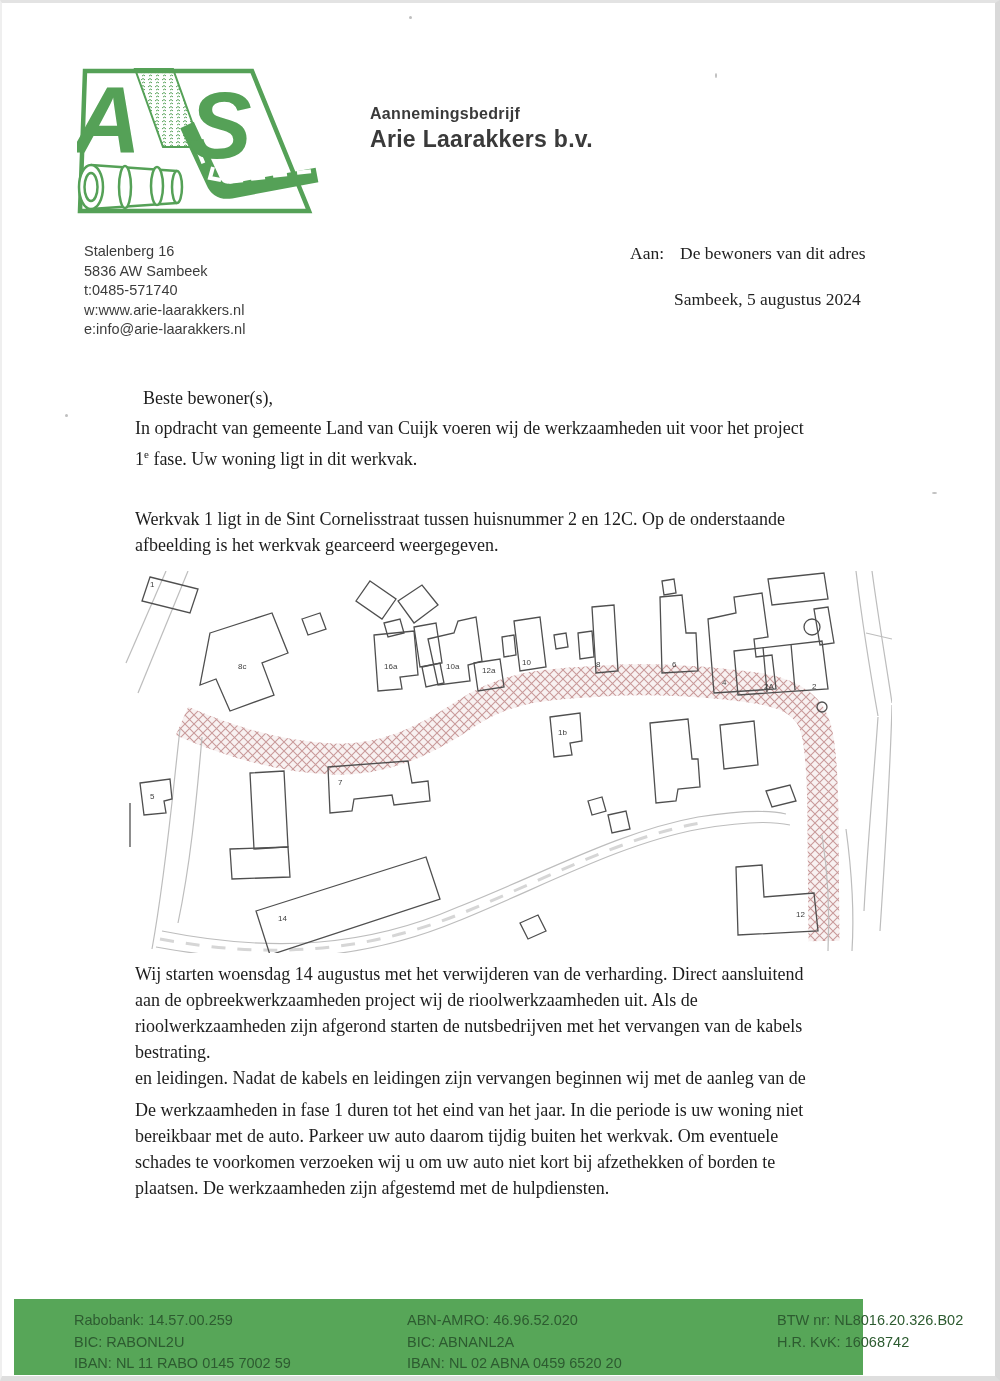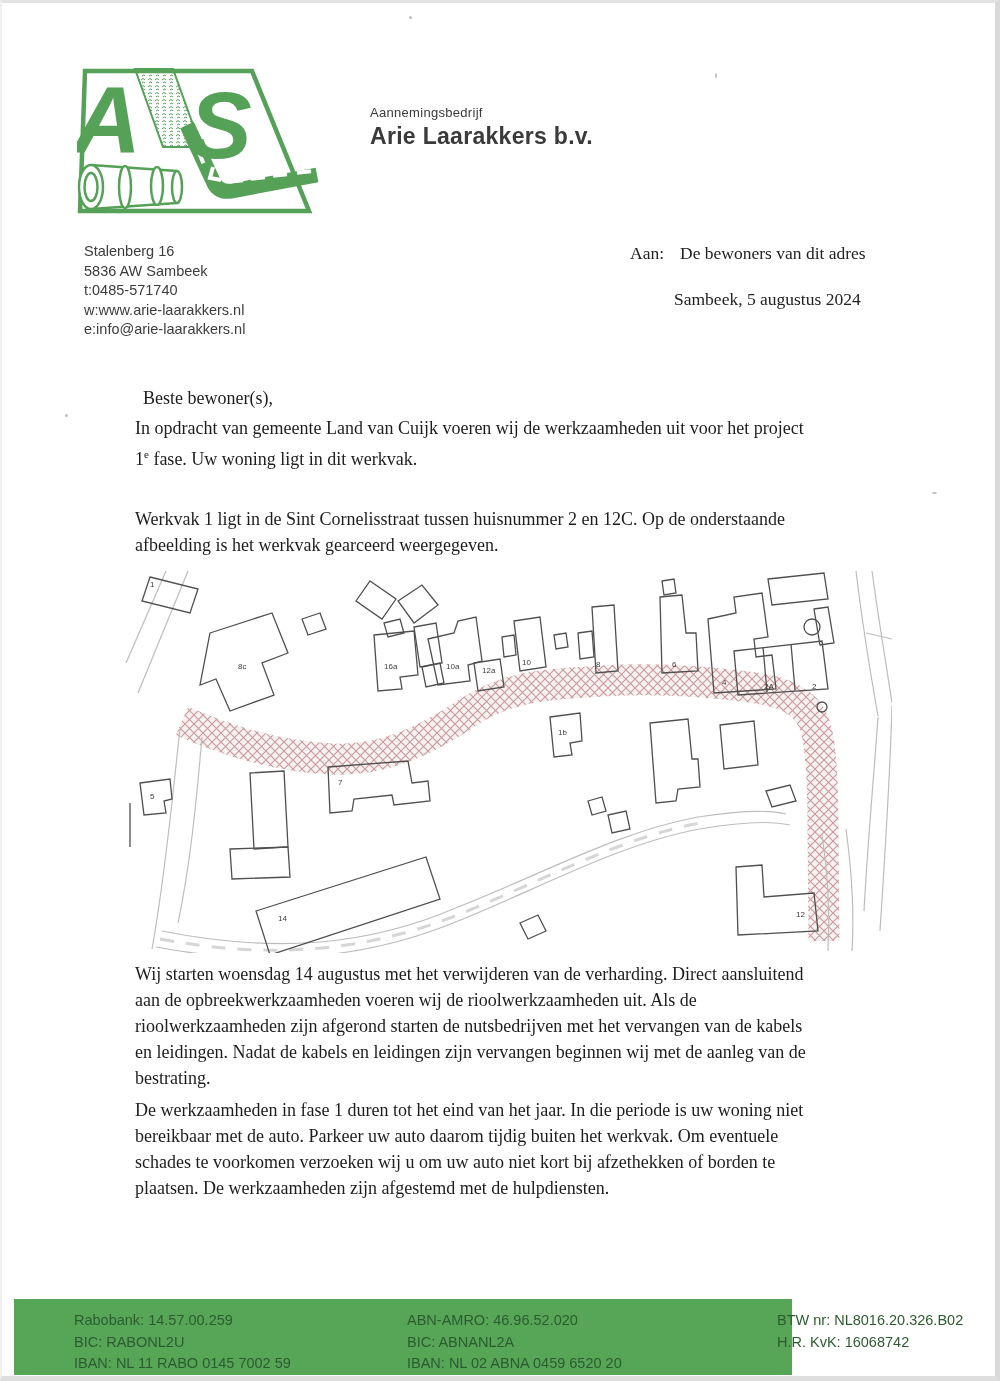--- a/index.html
+++ b/index.html
@@ -8,21 +8,21 @@
     background:#fff;overflow:hidden;
     border-top:3px solid #e3e3e3;border-left:2px solid #efefef;
     border-right:5px solid #d9d9d9;border-bottom:5px solid #dedede;
     box-sizing:border-box;
     font-family:"Liberation Serif", serif;color:#222;
   }
   .sans{font-family:"Liberation Sans", sans-serif;}
   
   .logo{position:absolute;left:75px;top:60px;width:258px;height:165px;}
   .company{position:absolute;left:368px;top:102px;color:#3a3a3a;}
-  .company .l1{font-size:13px;font-weight:normal;letter-spacing:.3px;}
+  .company .l1{font-size:16px;font-weight:bold;letter-spacing:.3px;}
   .company .l2{font-size:23px;font-weight:bold;letter-spacing:.3px;margin-top:3px;}
   .contact{position:absolute;left:82px;top:239px;font-size:14.5px;line-height:19.5px;color:#3c3c3c;}
   .contact span{display:block;}
   .recipient{position:absolute;left:628px;top:240px;font-size:17.5px;white-space:nowrap;}
   .recipient .lbl{display:inline-block;margin-right:16px;}
   .dateline{position:absolute;left:672px;top:286px;font-size:17.5px;white-space:nowrap;}
   
   .para{position:absolute;left:133px;width:790px;font-size:18px;line-height:26px;color:#1d1d1d;}
   .para span.line{display:block;white-space:nowrap;}
   sup{font-size:11px;}
@@ -30,21 +30,21 @@
   .p1{top:412px;}
   .p2{top:503px;}
   .p3{top:958px;}
   .p4{top:1094px;}
   
   .map{position:absolute;left:120px;top:568px;width:770px;height:382px;}
   .map svg{position:absolute;left:0;top:0;}
   .mlab{position:absolute;font-family:"Liberation Sans", sans-serif;font-size:8px;color:#3d3d3d;line-height:8px;}
   
   .footer{
-    position:absolute;left:12px;top:1296px;width:778px;height:76px;
+    position:absolute;left:12px;top:1296px;width:849px;height:76px;
     background:#57a658;color:#2d5b30;
     font-family:"Liberation Sans", sans-serif;font-size:14.5px;line-height:21.5px;
   }
   .footer .col{position:absolute;top:11px;white-space:nowrap;}
   .footer .col span{display:block;}
   .fc1{left:60px;} .fc2{left:393px;} .fc3{left:763px;}
   
   .speck{position:absolute;background:#8a8a8a;border-radius:50%;opacity:.55;}
 </style>
 </head>
@@ -204,24 +204,24 @@
     <span class="mlab" style="left:690px;top:112px;">2</span>
     <span class="mlab" style="left:28px;top:222px;">5</span>
     <span class="mlab" style="left:216px;top:208px;">7</span>
     <span class="mlab" style="left:156px;top:344px;">14</span>
     <span class="mlab" style="left:436px;top:158px;">1b</span>
     <span class="mlab" style="left:674px;top:340px;">12</span>
   </div>
 
   <div class="para p3">
     <span class="line">Wij starten woensdag 14 augustus met het verwijderen van de verharding. Direct aansluitend</span>
-    <span class="line">aan de opbreekwerkzaamheden voeren wij de rioolwerkzaamheden uit. Als de</span>
+    <span class="line">aan de opbreekwerkzaamheden project wij de rioolwerkzaamheden uit. Als de</span>
     <span class="line">rioolwerkzaamheden zijn afgerond starten de nutsbedrijven met het vervangen van de kabels</span>
+    <span class="line">bestrating.</span>
     <span class="line">en leidingen. Nadat de kabels en leidingen zijn vervangen beginnen wij met de aanleg van de</span>
-    <span class="line">bestrating.</span>
   </div>
 
   <div class="para p4">
     <span class="line">De werkzaamheden in fase 1 duren tot het eind van het jaar. In die periode is uw woning niet</span>
     <span class="line">bereikbaar met de auto. Parkeer uw auto daarom tijdig buiten het werkvak. Om eventuele</span>
     <span class="line">schades te voorkomen verzoeken wij u om uw auto niet kort bij afzethekken of borden te</span>
     <span class="line">plaatsen. De werkzaamheden zijn afgestemd met de hulpdiensten.</span>
   </div>
 
   <div class="footer">

